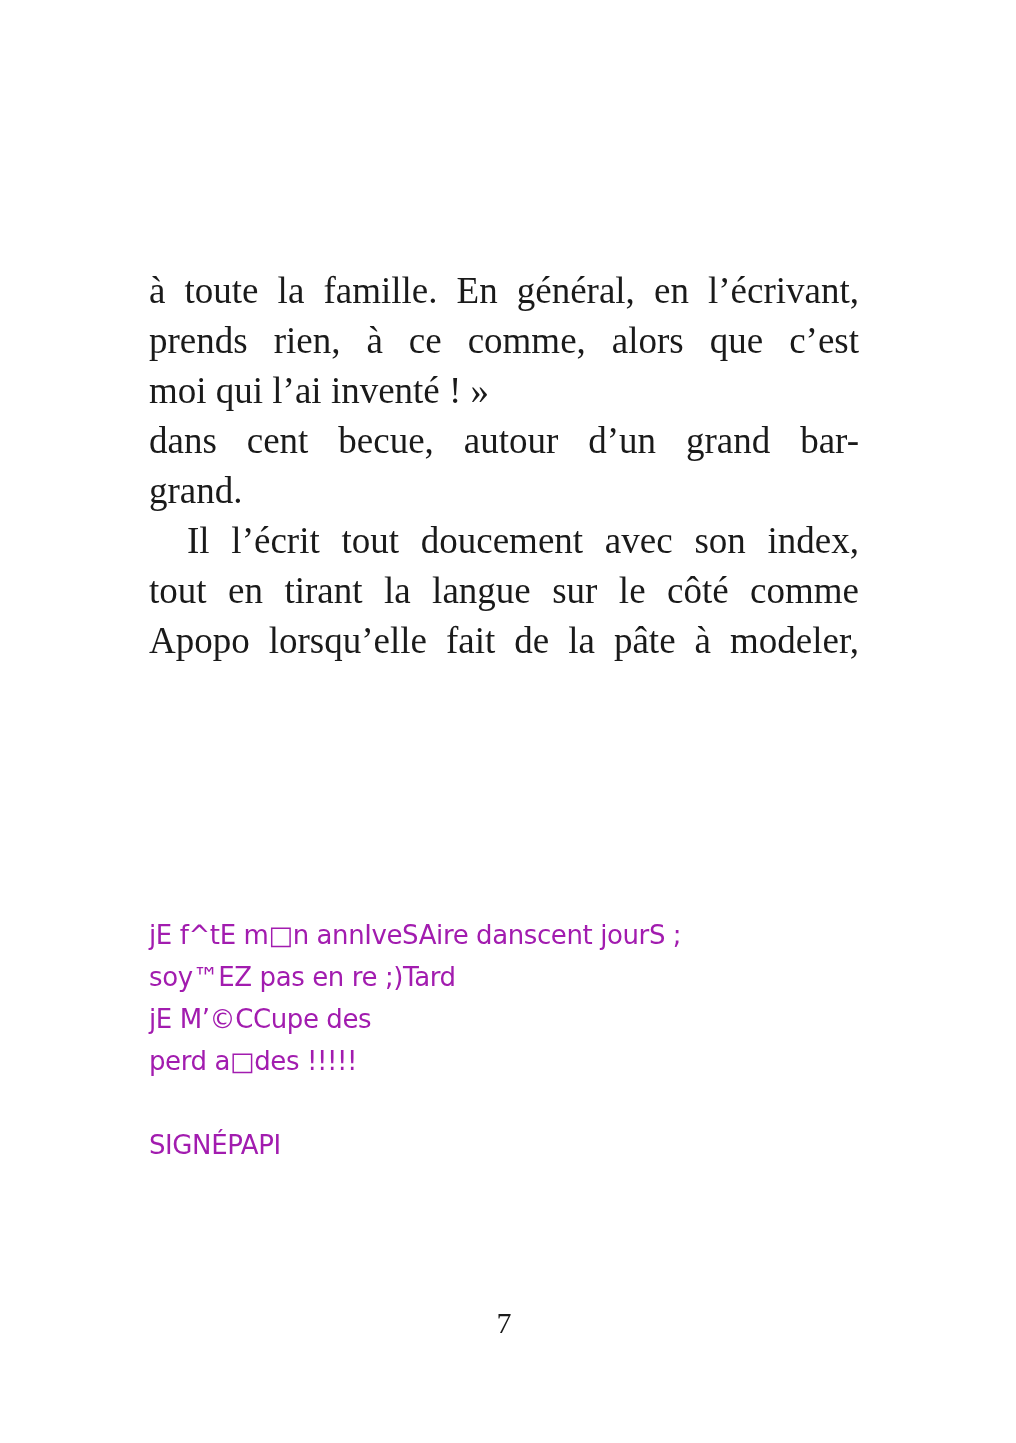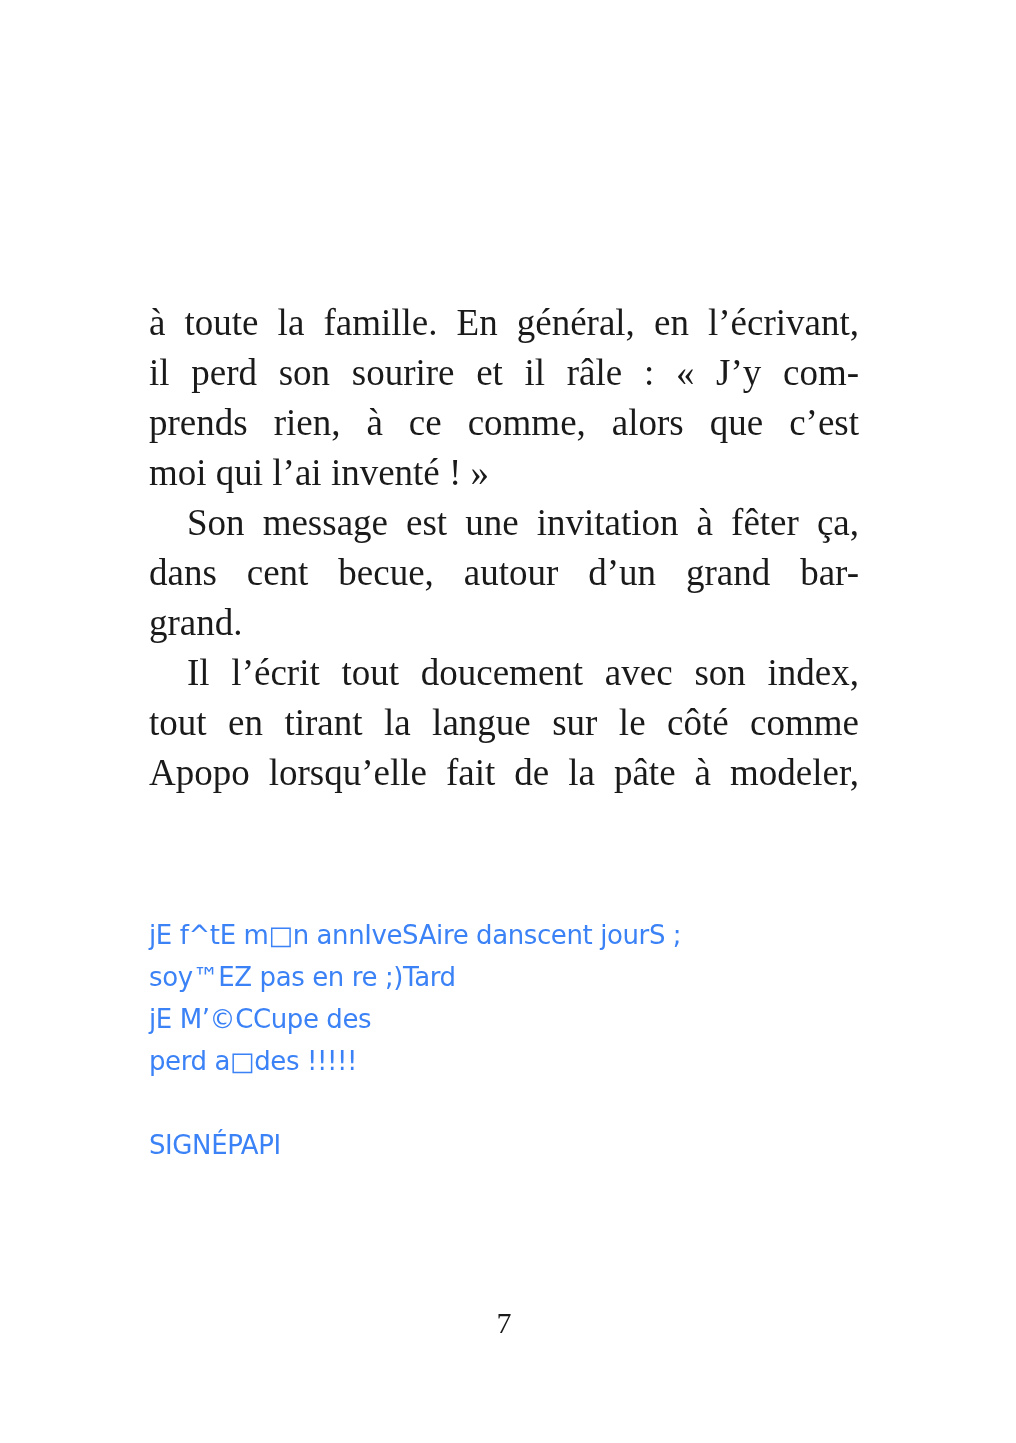--- a/index.html
+++ b/index.html
@@ -22,21 +22,20 @@
     }
     .body-text {
       position: absolute;
       left: 149px;
       top: 266px;
       width: 710px;
       font-family: "Liberation Serif", "DejaVu Serif", serif;
       font-size: 37px;
       line-height: 50px;
       color: #1a1a1a;
-      margin-top: 32px;
     }
     .line {
       display: block;
       white-space: nowrap;
       height: 50px;
     }
     .line.justify {
       text-align: justify;
       text-align-last: justify;
       white-space: normal;
@@ -44,21 +43,21 @@
     .line.indent {
       padding-left: 38px;
     }
     .message {
       position: absolute;
       left: 149px;
       top: 914px;
       font-family: "DejaVu Sans", "Liberation Sans", sans-serif;
       font-size: 26px;
       line-height: 42px;
-      color: #3b82f6;
+      color: #a21caf;
       letter-spacing: -0.4px;
     }
     .message .mline {
       display: block;
       white-space: pre;
       height: 42px;
     }
     .message .gap {
       height: 42px;
     }
@@ -74,25 +73,23 @@
     }
   </style>
 </head>
 <body>
 
 <div class="page">
 
   <div class="body-text">
 
     <span class="line justify">à toute la famille. En général, en l’écrivant,</span>
-    <span class="line justify">il perd son sourire et il râle : « J’y com-</span>
     <span class="line justify">prends rien, à ce comme, alors que c’est</span>
     <span class="line">moi qui l’ai inventé ! »</span>
 
-    <span class="line justify indent">Son message est une invitation à fêter ça,</span>
     <span class="line justify">dans cent becue, autour d’un grand bar-</span>
     <span class="line">grand.</span>
 
     <span class="line justify indent">Il l’écrit tout doucement avec son index,</span>
     <span class="line justify">tout en tirant la langue sur le côté comme</span>
     <span class="line justify">Apopo lorsqu’elle fait de la pâte à modeler,</span>
   </div>
 
   <div class="message">
     <span class="mline">jE f^tE m□n annIveSAire danscent jourS ;</span>

